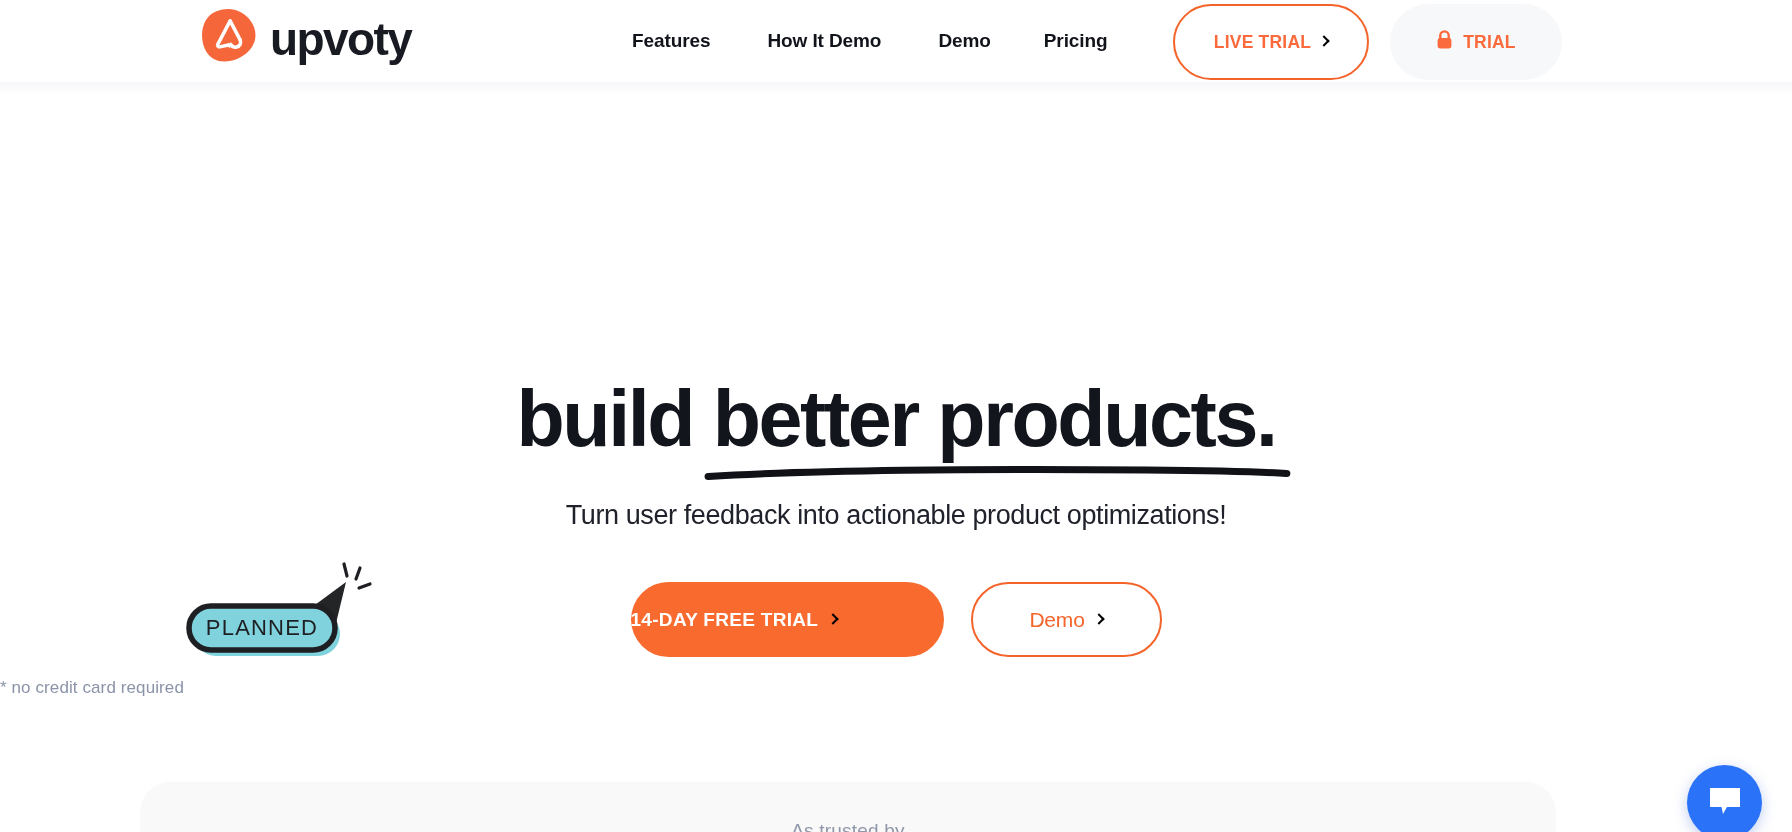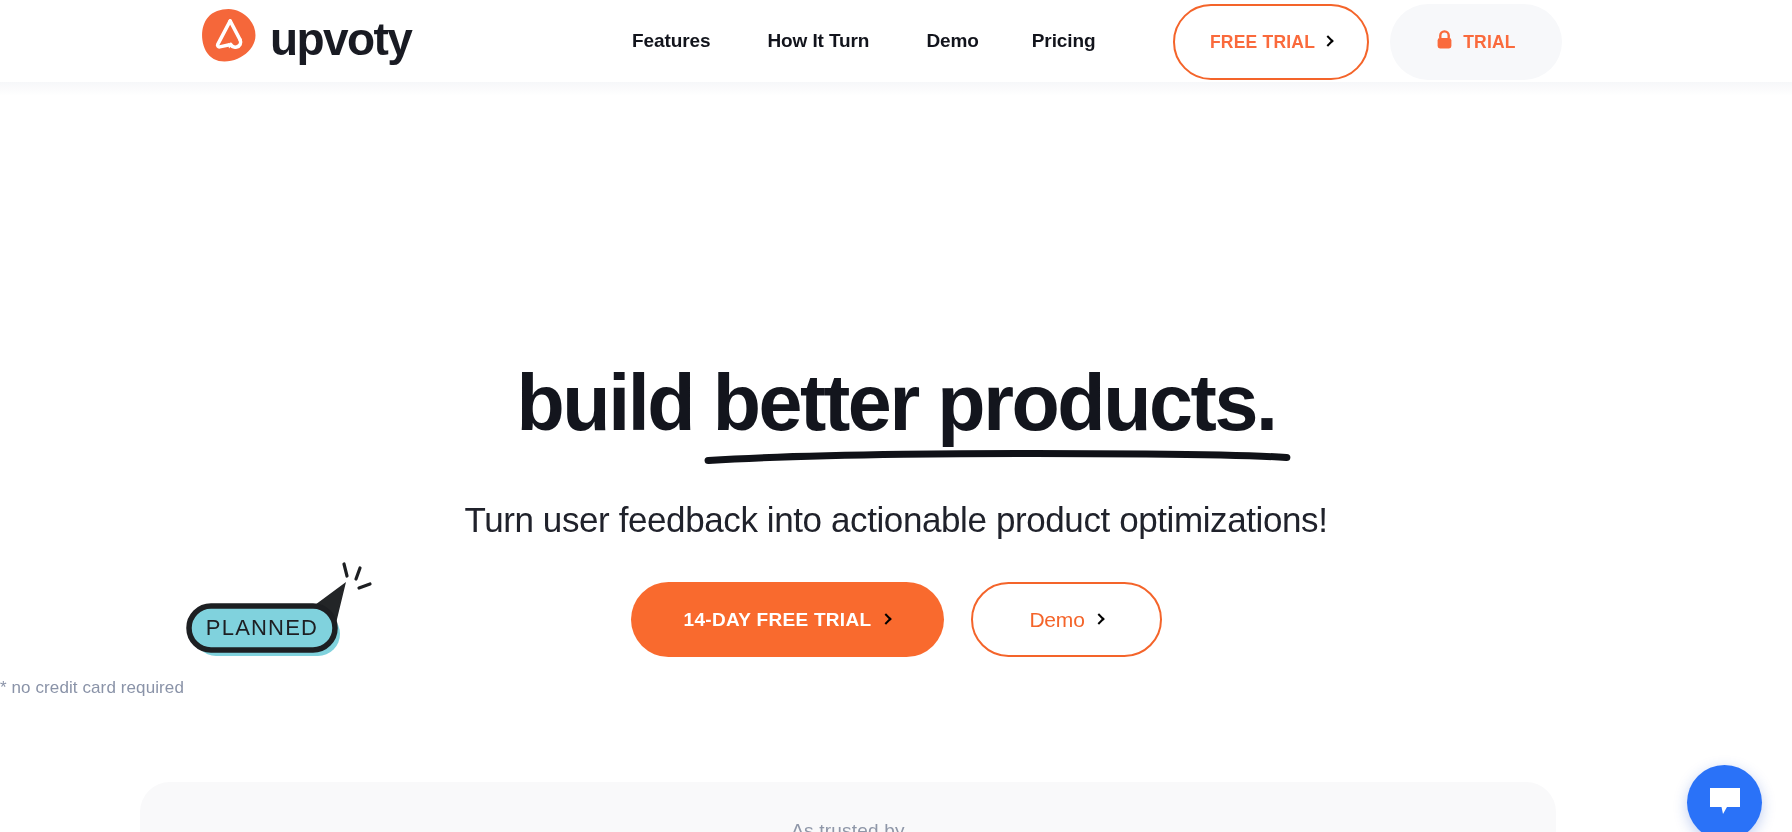--- a/index.html
+++ b/index.html
@@ -149,37 +149,38 @@
     font-size: 79px;
     font-weight: 700;
     line-height: 87px;
     letter-spacing: -2.4px;
     color: #13151d;
   }
   .hero-line2 { position: relative; display: inline-block; }
   .underline-wrap {
     position: relative;
     display: inline-block;
+    margin-top: 16px;
   }
   .hand-underline {
     position: absolute;
     left: -9px;
     bottom: -20px;
     width: calc(100% + 24px);
     height: 18px;
     overflow: visible;
   }
 
   .hero-sub {
     position: absolute;
     top: 500px;
     left: 0;
     width: 1792px;
     text-align: center;
-    font-size: 35px;
+    font-size: 27px;
     font-weight: 400;
     color: #20222b;
     letter-spacing: -0.4px;
   }
 
   
   .cta-row {
     position: absolute;
     top: 582px;
     left: 0;
@@ -189,21 +190,21 @@
     align-items: center;
     gap: 27px;
   }
   .cta-primary {
     width: 313px;
     height: 75px;
     border-radius: 38px;
     background: #f96a2e;
     display: flex;
     align-items: center;
-    justify-content: center;
+    justify-content: flex-start;
     gap: 11px;
     cursor: pointer;
     border: none;
   }
   .cta-primary-label {
     font-size: 19px;
     font-weight: 700;
     color: #ffffff;
     letter-spacing: 0.3px;
     white-space: nowrap;
@@ -309,27 +310,27 @@
           <path d="M33.2 15.4 L43.5 35.0" fill="none" stroke="#ffffff" stroke-width="3.6" stroke-linecap="round"></path>
           <path d="M43.5 35.0 c1.6 3.2 -0.3 6.6 -3.6 7.3 -2.6 0.6 -5.2-0.6 -6.2-2.7" fill="none" stroke="#ffffff" stroke-width="3.6" stroke-linecap="round" stroke-linejoin="round"></path>
           <path d="M32.0 43.8 l3.2-3.4 -4.3-2.3 z" fill="#ffffff"></path>
         </svg>
       </span>
       <span class="logo-word">upvoty</span>
     </div>
 
     <nav class="nav">
       <span class="nav-item nav-gap-1">Features</span>
-      <span class="nav-item nav-gap-2">How It Turn</span>
+      <span class="nav-item nav-gap-2">How It Demo</span>
       <span class="nav-item nav-gap-3">Demo</span>
       <span class="nav-item">Pricing</span>
     </nav>
 
     <div class="free-trial-btn">
-      <span class="free-trial-label">FREE TRIAL</span>
+      <span class="free-trial-label">LIVE TRIAL</span>
       <span class="chev"></span>
     </div>
 
     <div class="login-btn">
       <span>
         <svg width="17" height="20" viewBox="0 0 17 20" xmlns="http://www.w3.org/2000/svg">
           <path d="M4.3 8.2V5.6a4.2 4.2 0 0 1 8.4 0v2.6" fill="none" stroke="#fa6a3c" stroke-width="2.4"></path>
           <rect x="1.6" y="8.0" width="13.8" height="10.4" rx="2.4" fill="#fa6a3c"></rect>
         </svg>
       </span>

